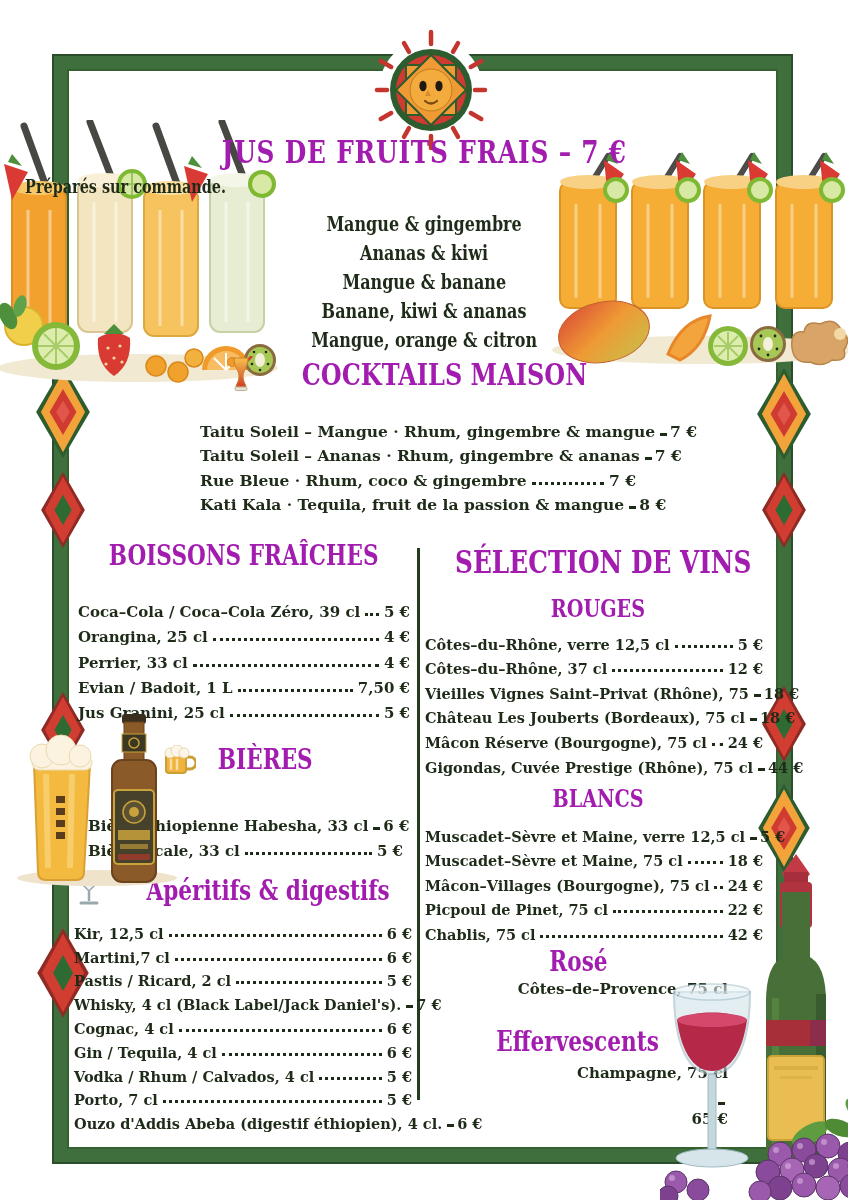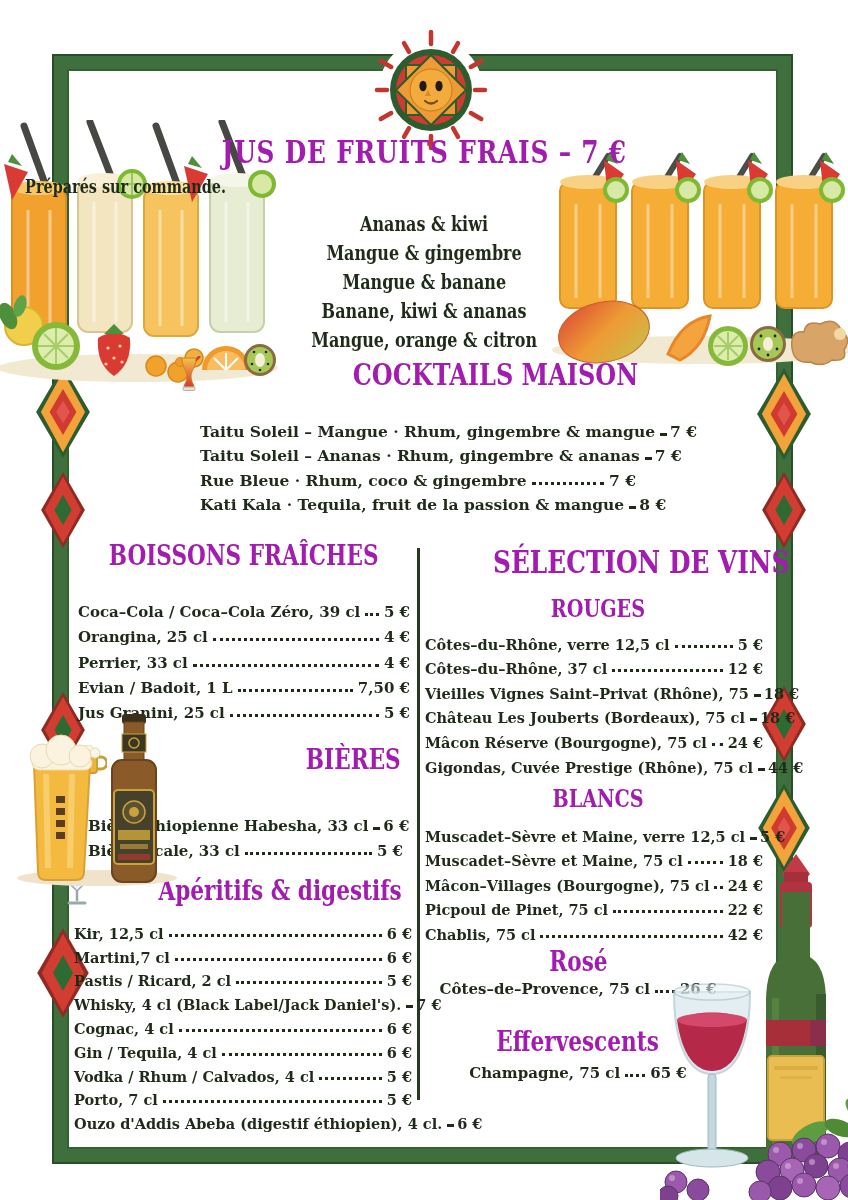--- a/index.html
+++ b/index.html
@@ -8,21 +8,21 @@
   .frame{position:absolute;left:54px;top:56px;width:737px;height:1106px;box-sizing:border-box;
          border:13px solid #3e6f3d;box-shadow:0 0 0 2px #2b4e2a, inset 0 0 0 2px #35602f;}
   .divider{position:absolute;left:417px;top:548px;width:3px;height:552px;background:#263a20;}
   .abs{position:absolute;}
   .cond{display:inline-block;transform:scaleX(.8);transform-origin:center;white-space:nowrap;}
   .h-green{color:#a21caf;}
   .title{left:0;top:134px;width:848px;text-align:center;font-size:31px;letter-spacing:1px;}
   .subtitle{left:0;top:176px;width:700px;text-align:left;font-size:18px;}
   .juices{left:0;top:212px;width:848px;text-align:center;font-size:20px;}
   .juices div{height:29px;}
-  .sechead{display:flex;align-items:center;justify-content:space-between;gap:28px;}
+  .sechead{display:flex;align-items:center;justify-content:center;gap:10px;}
   .cocktails-head{left:174px;top:356px;width:500px;font-size:30px;}
   .list .row{display:flex;align-items:flex-end;white-space:nowrap;}
   .dots{flex:1 1 auto;min-width:5px;border-bottom:3px dotted #1f2b19;margin:0 5px 5px 5px;}
   .lbl,.prc{flex:0 0 auto;}
   .cocktail-list{left:200px;top:416px;width:436px;font-size:15.5px;}
   .cocktail-list .row{height:24.5px;}
   .colhead{text-align:center;font-size:27px;}
   .subhead{text-align:center;font-size:24px;}
   .boissons-title{left:75px;top:540px;width:338px;}
   .boissons-list{left:78px;top:596px;width:332px;font-size:15px;}
@@ -37,21 +37,21 @@
   .rouges-title{left:428px;top:594px;width:340px;}
   .rouges-list{left:425px;top:628px;width:338px;font-size:14.5px;}
   .rouges-list .row{height:24.6px;}
   .blancs-title{left:428px;top:784px;width:340px;}
   .blancs-list{left:425px;top:820px;width:338px;font-size:14.5px;}
   .blancs-list .row{height:24.6px;}
   .rose-title{left:428px;top:946px;width:300px;font-size:27px;text-align:center;}
   .rose-item{left:428px;top:980px;width:300px;font-size:15px;}
   .eff-title{left:428px;top:1026px;width:300px;font-size:27px;text-align:center;}
   .eff-item{left:428px;top:1064px;width:300px;font-size:15px;}
-  .row.center{justify-content:center;}
+  .row.center{justify-content:center;flex-direction:column;}
   .row.center .dots{flex:0 0 20px;}
   svg{display:block;}
 </style>
 </head>
 <body>
 
 <div class="page">
 
   <div class="frame"></div>
 
@@ -286,22 +286,22 @@
         <circle cx="225" cy="197" r="1.4"></circle>
         <circle cx="216" cy="203" r="1.4"></circle>
       </g>
     <path d="M240,196 Q238,178 252,180 Q254,168 268,172 Q284,164 290,180 Q300,186 292,198 Q296,210 280,208 Q270,216 258,210 Q242,212 240,196 Z" fill="#d8a468" stroke="#b9854b" stroke-width="1.5"></path>
     <circle cx="288" cy="182" r="6" fill="#f2d9a4"></circle>
   </svg>
 
   <div class="abs title h-green"><span class="cond">JUS DE FRUITS FRAIS – 7 €</span></div>
   <div class="abs subtitle"><span class="cond">Préparés sur commande.</span></div>
   <div class="abs juices">
+    <div><span class="cond">Mangue &amp; gingembre</span></div>
     <div><span class="cond">Ananas &amp; kiwi</span></div>
-    <div><span class="cond">Mangue &amp; gingembre</span></div>
     <div><span class="cond">Mangue &amp; banane</span></div>
     <div><span class="cond">Banane, kiwi &amp; ananas</span></div>
     <div><span class="cond">Mangue, orange &amp; citron</span></div>
   </div>
 
   <div class="abs sechead cocktails-head h-green">
     <svg width="30" height="36" viewBox="0 0 30 36">
       <defs>
           <linearGradient id="cg" x1="0" y1="0" x2="0" y2="1">
             <stop offset="0" stop-color="#f5c24a"></stop>

